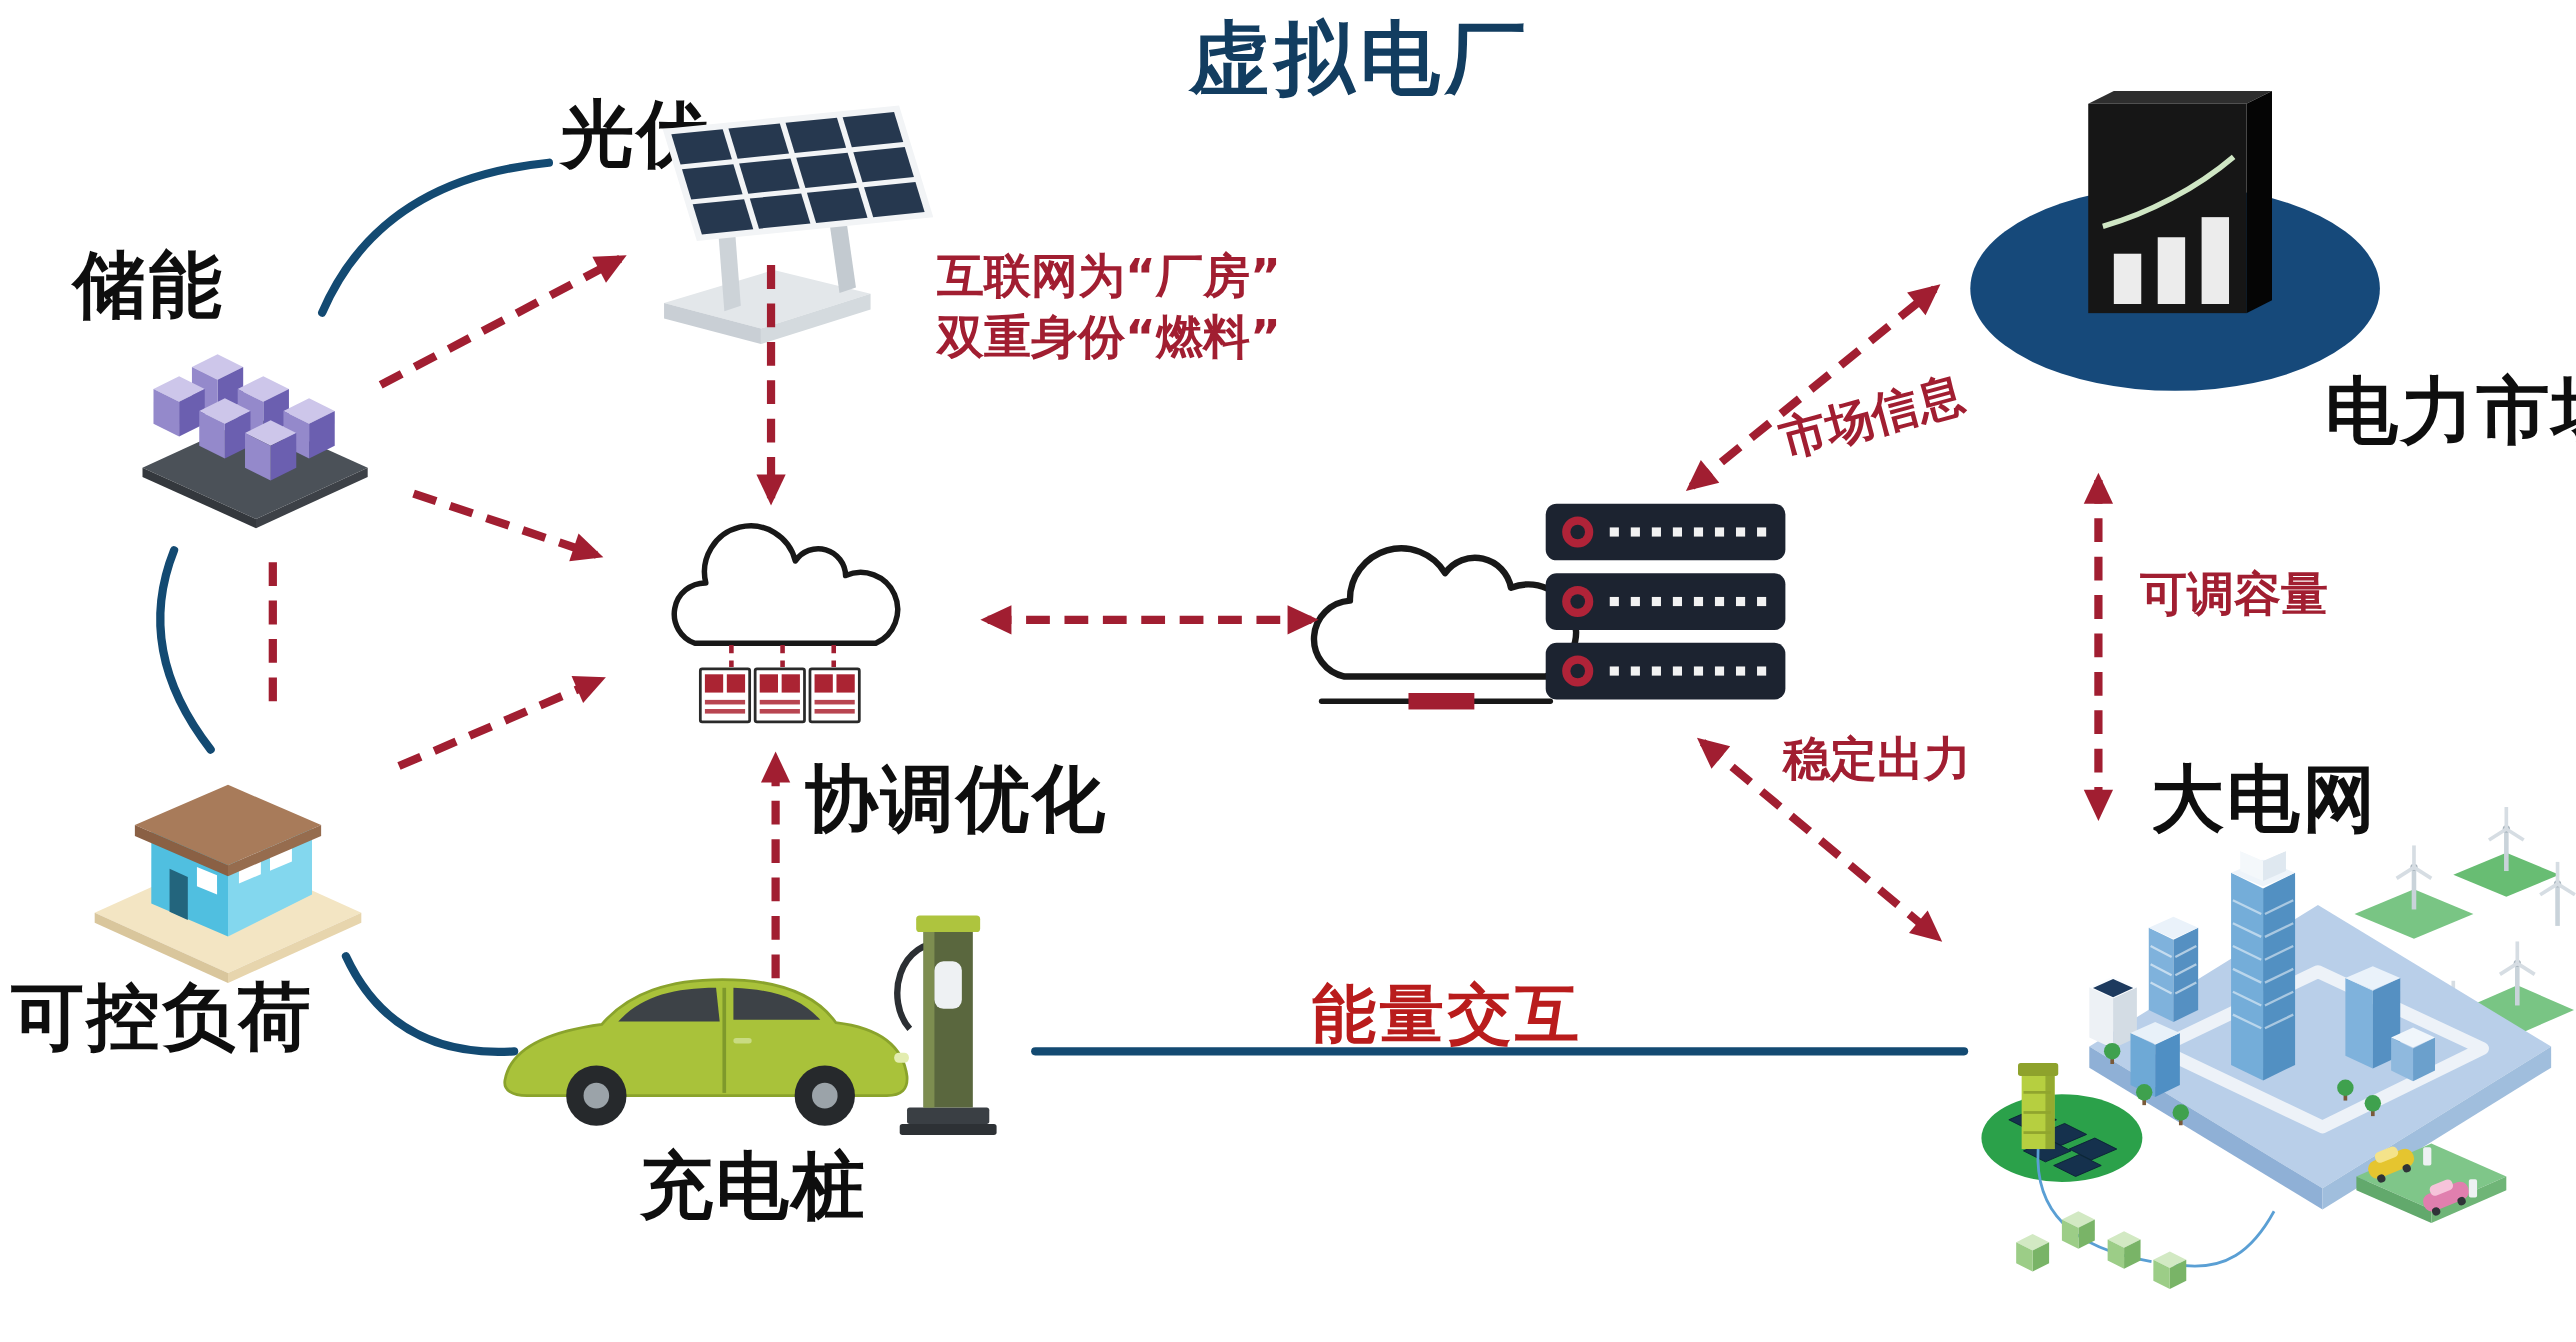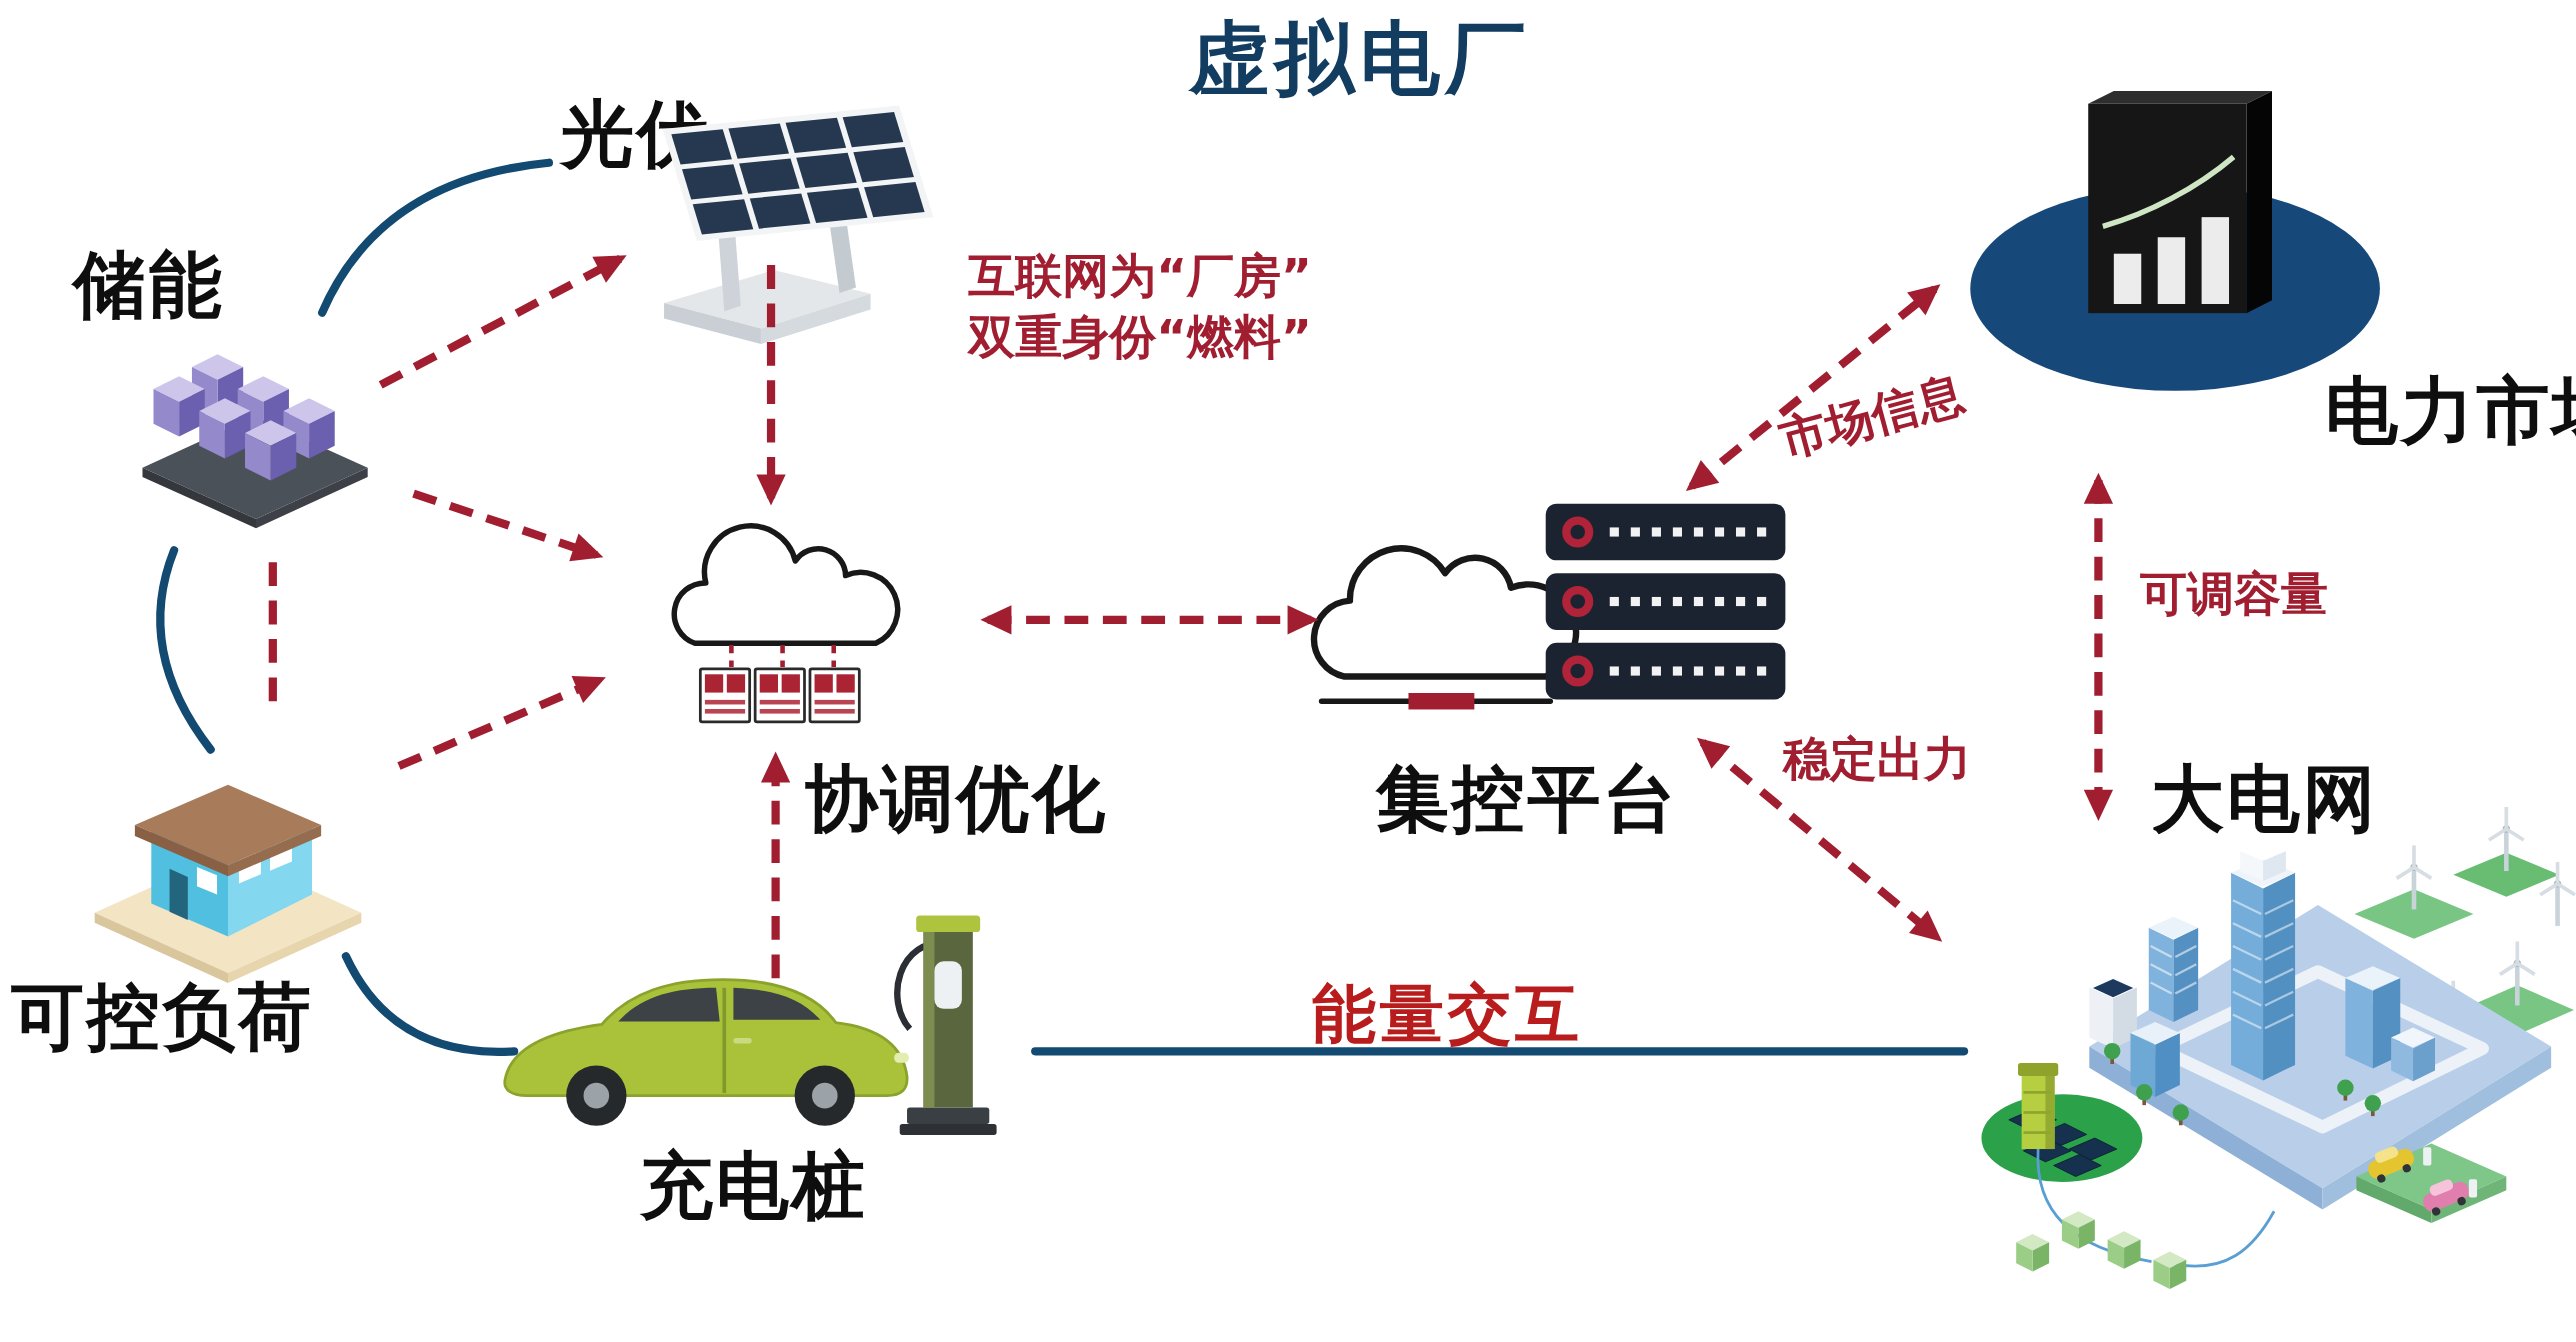--- a/index.html
+++ b/index.html
@@ -6,41 +6,40 @@
   html,body{background:#ffffff}
   body{width:2576px;height:1342px;position:relative;overflow:hidden;
        font-family:"DejaVu Sans",sans-serif;}
   .stage{position:absolute;left:0;top:0;width:2576px;height:1054px}
   .node-label{position:absolute;font-weight:bold;color:#0e0e0e;font-size:73px;
               letter-spacing:2.7px;white-space:nowrap;line-height:1.1}
   .title{position:absolute;font-weight:bold;color:#123d60;font-size:80px;
          letter-spacing:5.5px;white-space:nowrap}
   .annot{position:absolute;font-weight:bold;color:#a11e31;font-size:47px;
          white-space:nowrap;line-height:1.3}
-  .annot .line{display:block;text-align:right}
+  .annot .line{display:block;text-align:left}
   .blue-note{position:absolute;font-weight:bold;color:#b91c1c;font-size:64px;
              letter-spacing:3.7px;white-space:nowrap}
   .caption{position:absolute;font-weight:bold;color:#134a72;font-size:77px;
            letter-spacing:3.7px;white-space:nowrap}
   svg.illus{position:absolute;overflow:visible}
   #connectors{position:absolute;left:0;top:0;pointer-events:none}
 </style>
 </head>
 <body>
 
 <div class="stage">
 
   <div class="title" style="left:1189px;top:5.5px">虚拟电厂</div>
 
   <div class="node-label" style="left:561px;top:94px">光伏</div>
   <div class="node-label" style="left:73px;top:245px">储能</div>
   <div class="node-label" style="left:11px;top:977px">可控负荷</div>
   <div class="node-label" style="left:640px;top:1146px">充电桩</div>
   <div class="node-label" style="left:805px;top:759px">协调优化</div>
-  <div class="node-label" style="left:1376px;top:759px">集控平台</div>
   <div class="node-label" style="left:2325px;top:371px">电力市场</div>
   <div class="node-label" style="left:2151px;top:759px">大电网</div>
 
   <div class="annot" style="left:937px;top:245px;width:375px">
     <span class="line">互联网为“厂房”</span>
     <span class="line">双重身份“燃料”</span>
   </div>
 
 
   <div class="annot" style="left:1781px;top:410px;transform:rotate(-15deg);transform-origin:left center">市场信息</div>

